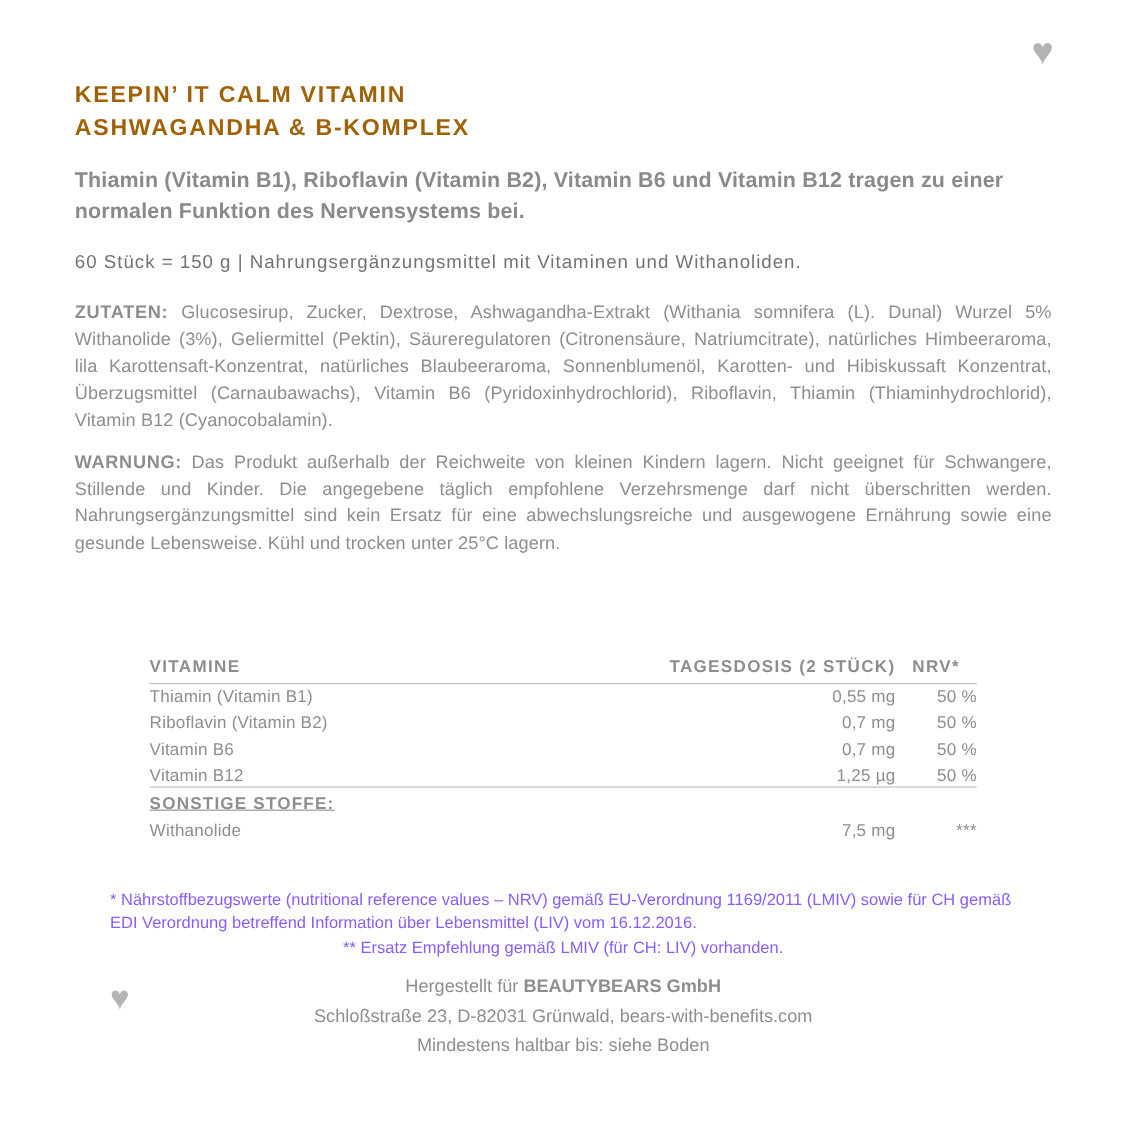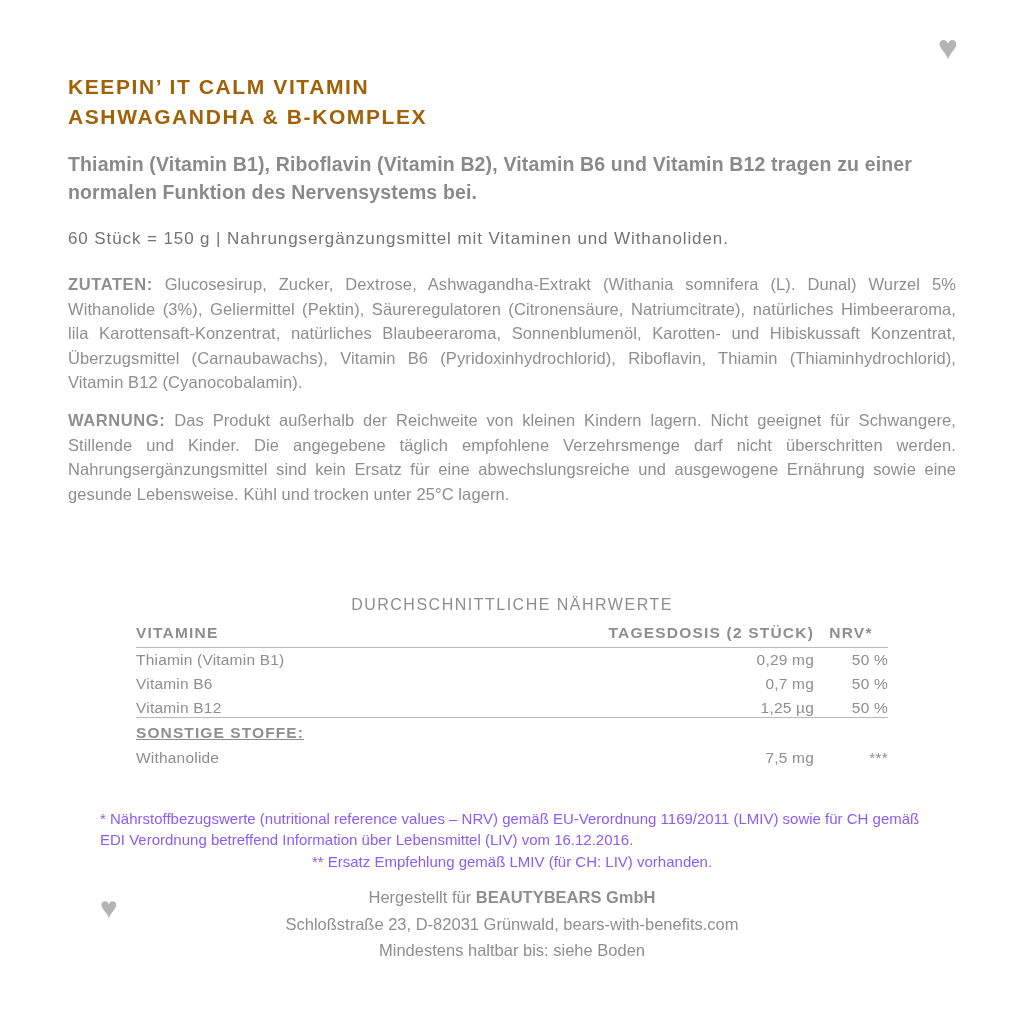--- a/index.html
+++ b/index.html
@@ -178,33 +178,37 @@
 
     <p class="amount">60 Stück = 150 g | Nahrungsergänzungsmittel mit Vitaminen und Withanoliden.</p>
 
     <p class="para"><b>ZUTATEN:</b><span> Glucosesirup, Zucker, Dextrose, Ashwagandha-Extrakt (Withania somnifera (L). Dunal) Wurzel 5% Withanolide (3%), Geliermittel (Pektin), Säureregulatoren (Citronensäure, Natriumcitrate), natürliches Himbeeraroma, lila Karottensaft-Konzentrat, natürliches Blaubeeraroma, Sonnenblumenöl, Karotten- und Hibiskussaft Konzentrat, Überzugsmittel (Carnaubawachs), Vitamin B6 (Pyridoxinhydrochlorid), Riboflavin, Thiamin (Thiaminhydrochlorid), Vitamin B12 (Cyanocobalamin).</span></p>
 
     <p class="para"><b>WARNUNG:</b><span> Das Produkt außerhalb der Reichweite von kleinen Kindern lagern. Nicht geeignet für Schwangere, Stillende und Kinder. Die angegebene täglich empfohlene Verzehrsmenge darf nicht überschritten werden. Nahrungsergänzungsmittel sind kein Ersatz für eine abwechslungsreiche und ausgewogene Ernährung sowie eine gesunde Lebensweise. Kühl und trocken unter 25°C lagern.</span></p>
 
   </div>
 
   <div class="table-wrap">
-    <div class="table-title">DURCHSCHNITTLICHE NÄHRWERTE</div>
     <table class="nutri">
       <thead>
         <tr>
           <th class="c1">VITAMINE</th>
           <th class="c2">TAGESDOSIS (2 STÜCK)</th>
           <th class="c3">NRV*</th>
         </tr>
       </thead>
       <tbody>
         <tr>
           <td class="c1">Thiamin (Vitamin B1)</td>
-          <td class="c2">0,29 mg</td>
+          <td class="c2">0,55 mg</td>
+          <td class="c3">50 %</td>
+        </tr>
+        <tr>
+          <td class="c1">Riboflavin (Vitamin B2)</td>
+          <td class="c2">0,7 mg</td>
           <td class="c3">50 %</td>
         </tr>
         <tr>
           <td class="c1">Vitamin B6</td>
           <td class="c2">0,7 mg</td>
           <td class="c3">50 %</td>
         </tr>
         <tr class="lastrow">
           <td class="c1">Vitamin B12</td>
           <td class="c2">1,25 µg</td>

